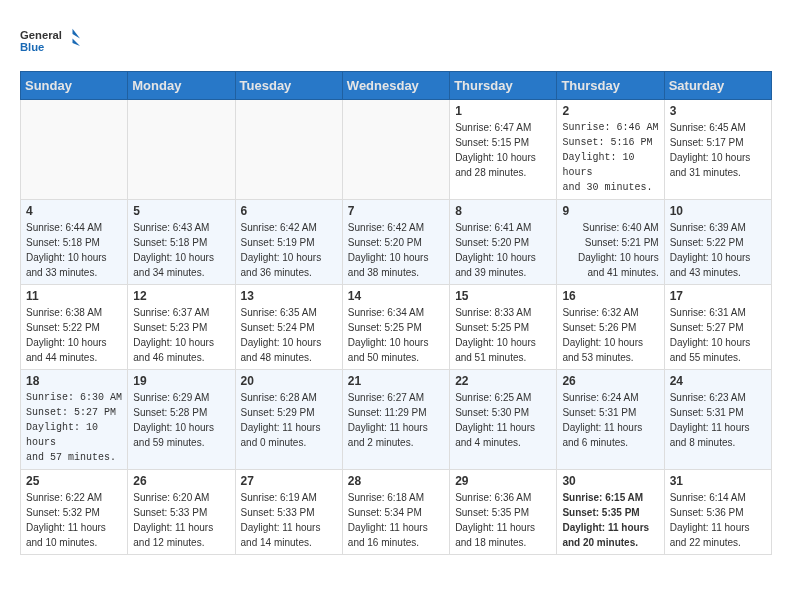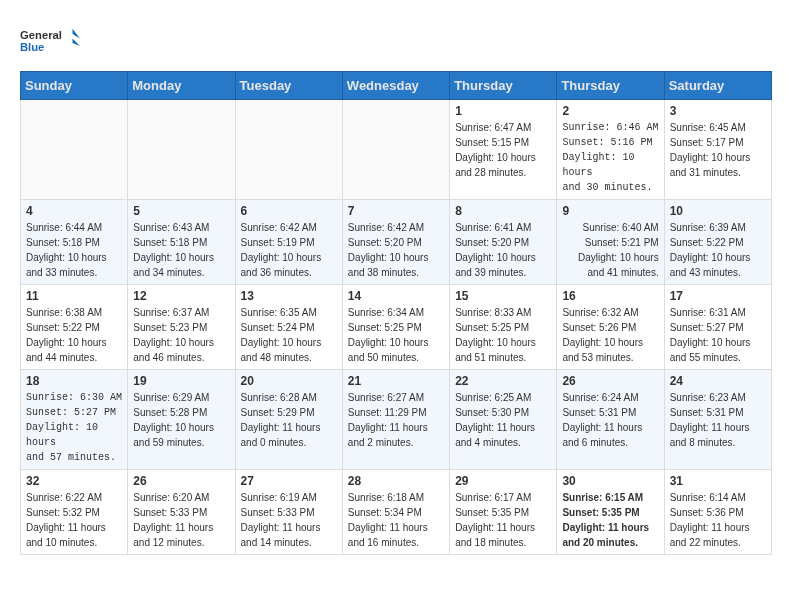--- a/index.html
+++ b/index.html
@@ -285,21 +285,21 @@
         <td>
           <span class="day-num">24</span>
           <div class="day-info" style="white-space: pre-line;">Sunrise: 6:23 AM
 Sunset: 5:31 PM
 Daylight: 11 hours
 and 8 minutes.</div>
         </td>
       </tr>
       <tr>
         <td>
-          <span class="day-num">32</span>
+          <span class="day-num">25</span>
           <div class="day-info" style="white-space: pre-line;">Sunrise: 6:22 AM
 Sunset: 5:32 PM
 Daylight: 11 hours
 and 10 minutes.</div>
         </td>
         <td>
           <span class="day-num">26</span>
           <div class="day-info" style="white-space: pre-line;">Sunrise: 6:20 AM
 Sunset: 5:33 PM
 Daylight: 11 hours
@@ -314,21 +314,21 @@
         </td>
         <td>
           <span class="day-num">28</span>
           <div class="day-info" style="white-space: pre-line;">Sunrise: 6:18 AM
 Sunset: 5:34 PM
 Daylight: 11 hours
 and 16 minutes.</div>
         </td>
         <td>
           <span class="day-num">29</span>
-          <div class="day-info" style="white-space: pre-line;">Sunrise: 6:17 AM
+          <div class="day-info" style="white-space: pre-line;">Sunrise: 6:36 AM
 Sunset: 5:35 PM
 Daylight: 11 hours
 and 18 minutes.</div>
         </td>
         <td>
           <span class="day-num">30</span>
           <div class="day-info" style="white-space: pre-line; font-weight: bold;">Sunrise: 6:15 AM
 Sunset: 5:35 PM
 Daylight: 11 hours
 and 20 minutes.</div>

